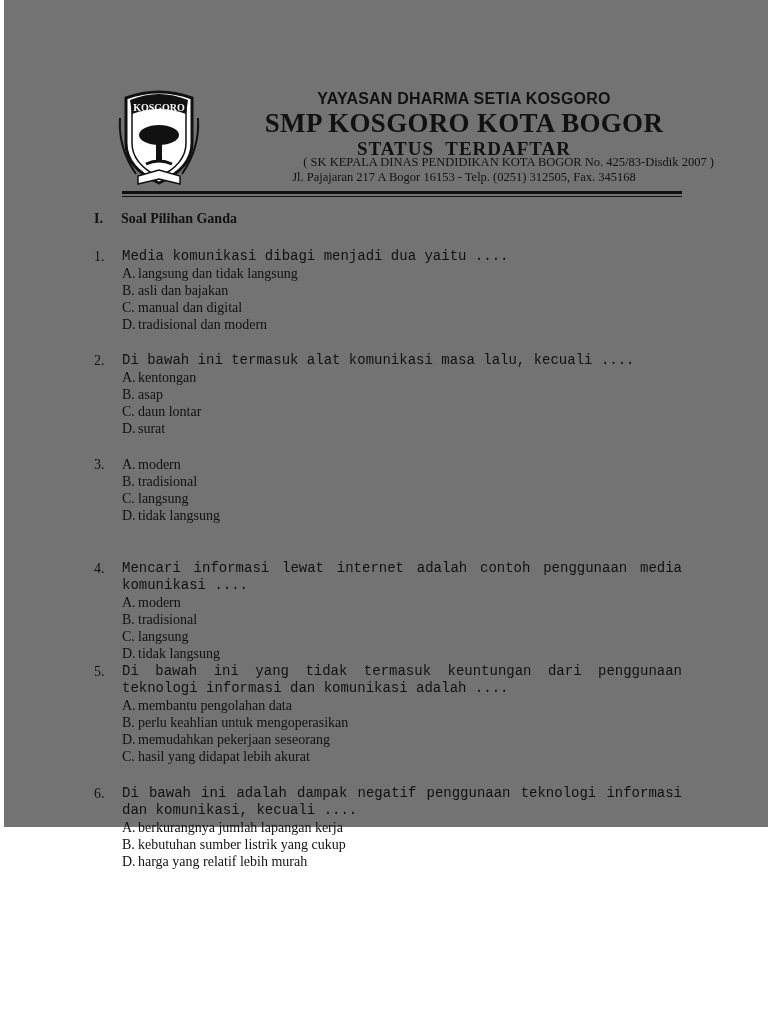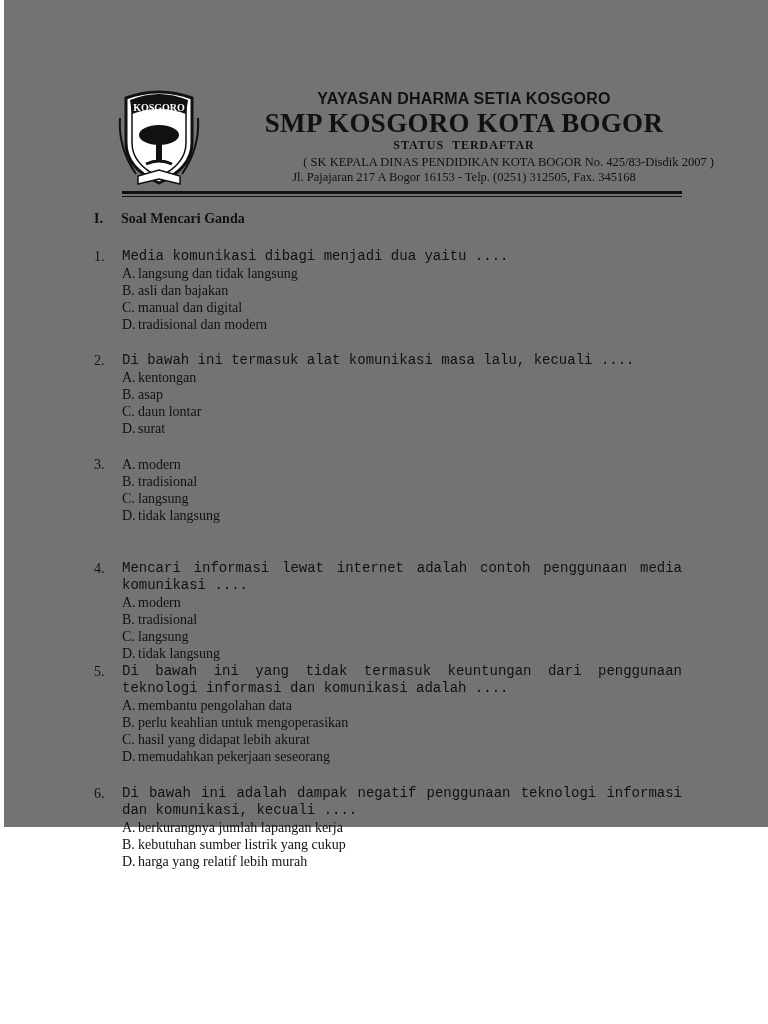--- a/index.html
+++ b/index.html
@@ -2,21 +2,21 @@
 <html><head>
 <meta charset="utf-8">
 <style>
   html, body { margin:0; padding:0; background:#ffffff; }
   body { width:768px; height:1024px; position:relative; overflow:hidden; font-family:"Liberation Serif", serif; color:#111; }
   .page { position:absolute; left:4px; top:0; width:768px; height:827px; background:#737373; }
   .logo { position:absolute; left:112px; top:88px; width:86px; height:100px; }
   .hdr { position:absolute; left:210px; width:500px; text-align:center; }
   .h1 { top:90px; font-family:"Liberation Sans", sans-serif; font-size:16px; font-weight:bold; letter-spacing:0.2px; }
   .h2 { top:108px; font-family:"Liberation Serif", serif; font-size:27px; font-weight:bold; letter-spacing:0.3px; }
-  .h3 { top:138px; font-size:12px; font-weight:bold; letter-spacing:1px; }
+  .h3 { top:138px; font-size:19px; font-weight:bold; letter-spacing:1px; }
   .h4 { top:155px; font-size:12.5px;text-align:right; }
   .h5 { top:170px; font-size:12.5px; }
   .rule1 { position:absolute; left:118px; width:560px; top:191px; height:3px; background:#111; }
   .rule2 { position:absolute; left:118px; width:560px; top:196px; height:1px; background:#111; }
   .section { position:absolute; left:90px; top:211px; font-size:14px; font-weight:bold; }
   .section .num { display:inline-block; width:27px; }
   .q { position:absolute; left:90px; width:588px; font-size:14px; line-height:17px; }
   .q .qnum { position:absolute; left:0; top:0; width:26px; }
   .q .qtext { margin-left:28px; text-align:justify;font-family:Liberation Mono, monospace; }
   .q .opt { margin-left:28px; height:17px; }
@@ -42,21 +42,21 @@
 
   <div class="hdr h1">YAYASAN DHARMA SETIA KOSGORO</div>
   <div class="hdr h2">SMP KOSGORO KOTA BOGOR</div>
   <div class="hdr h3" style="white-space:pre;">STATUS  TERDAFTAR</div>
   <div class="hdr h4">( SK KEPALA DINAS PENDIDIKAN KOTA BOGOR No. 425/83-Disdik 2007 )</div>
   <div class="hdr h5">Jl. Pajajaran 217 A Bogor 16153 - Telp. (0251) 312505, Fax. 345168</div>
   <div class="rule1"></div>
   <div class="rule2"></div>
 
   <div class="section">
-    <span class="num">I.</span><span>Soal Mencari Ganda</span>
+    <span class="num">I.</span><span>Soal Pilihan Ganda</span>
   </div>
 
   <div id="qs">
       <div class="q" style="top: 248px;">
         <span class="qnum">1.</span>
         <div class="qtext">Media komunikasi dibagi menjadi dua yaitu ....</div>
         <div class="opt"><span class="l">A.</span><span>langsung dan tidak langsung</span></div>
         <div class="opt"><span class="l">B.</span><span>asli dan bajakan</span></div>
         <div class="opt"><span class="l">C.</span><span>manual dan digital</span></div>
         <div class="opt"><span class="l">D.</span><span>tradisional dan modern</span></div>
@@ -82,22 +82,22 @@
         <div class="opt"><span class="l">A.</span><span>modern</span></div>
         <div class="opt"><span class="l">B.</span><span>tradisional</span></div>
         <div class="opt"><span class="l">C.</span><span>langsung</span></div>
         <div class="opt"><span class="l">D.</span><span>tidak langsung</span></div>
       </div>
       <div class="q" style="top: 663px;">
         <span class="qnum">5.</span>
         <div class="qtext">Di bawah ini yang tidak termasuk keuntungan dari penggunaan teknologi informasi dan komunikasi adalah ....</div>
         <div class="opt"><span class="l">A.</span><span>membantu pengolahan data</span></div>
         <div class="opt"><span class="l">B.</span><span>perlu keahlian untuk mengoperasikan</span></div>
+        <div class="opt"><span class="l">D.</span><span>memudahkan pekerjaan seseorang</span></div>
         <div class="opt"><span class="l">C.</span><span>hasil yang didapat lebih akurat</span></div>
-        <div class="opt"><span class="l">D.</span><span>memudahkan pekerjaan seseorang</span></div>
       </div>
       <div class="q" style="top: 785px;">
         <span class="qnum">6.</span>
         <div class="qtext">Di bawah ini adalah dampak negatif penggunaan teknologi informasi dan komunikasi, kecuali ....</div>
         <div class="opt"><span class="l">A.</span><span>berkurangnya jumlah lapangan kerja</span></div>
         <div class="opt"><span class="l">B.</span><span>kebutuhan sumber listrik yang cukup</span></div>
         <div class="opt"><span class="l">D.</span><span>harga yang relatif lebih murah</span></div>
       </div>
     </div>
 </div>

